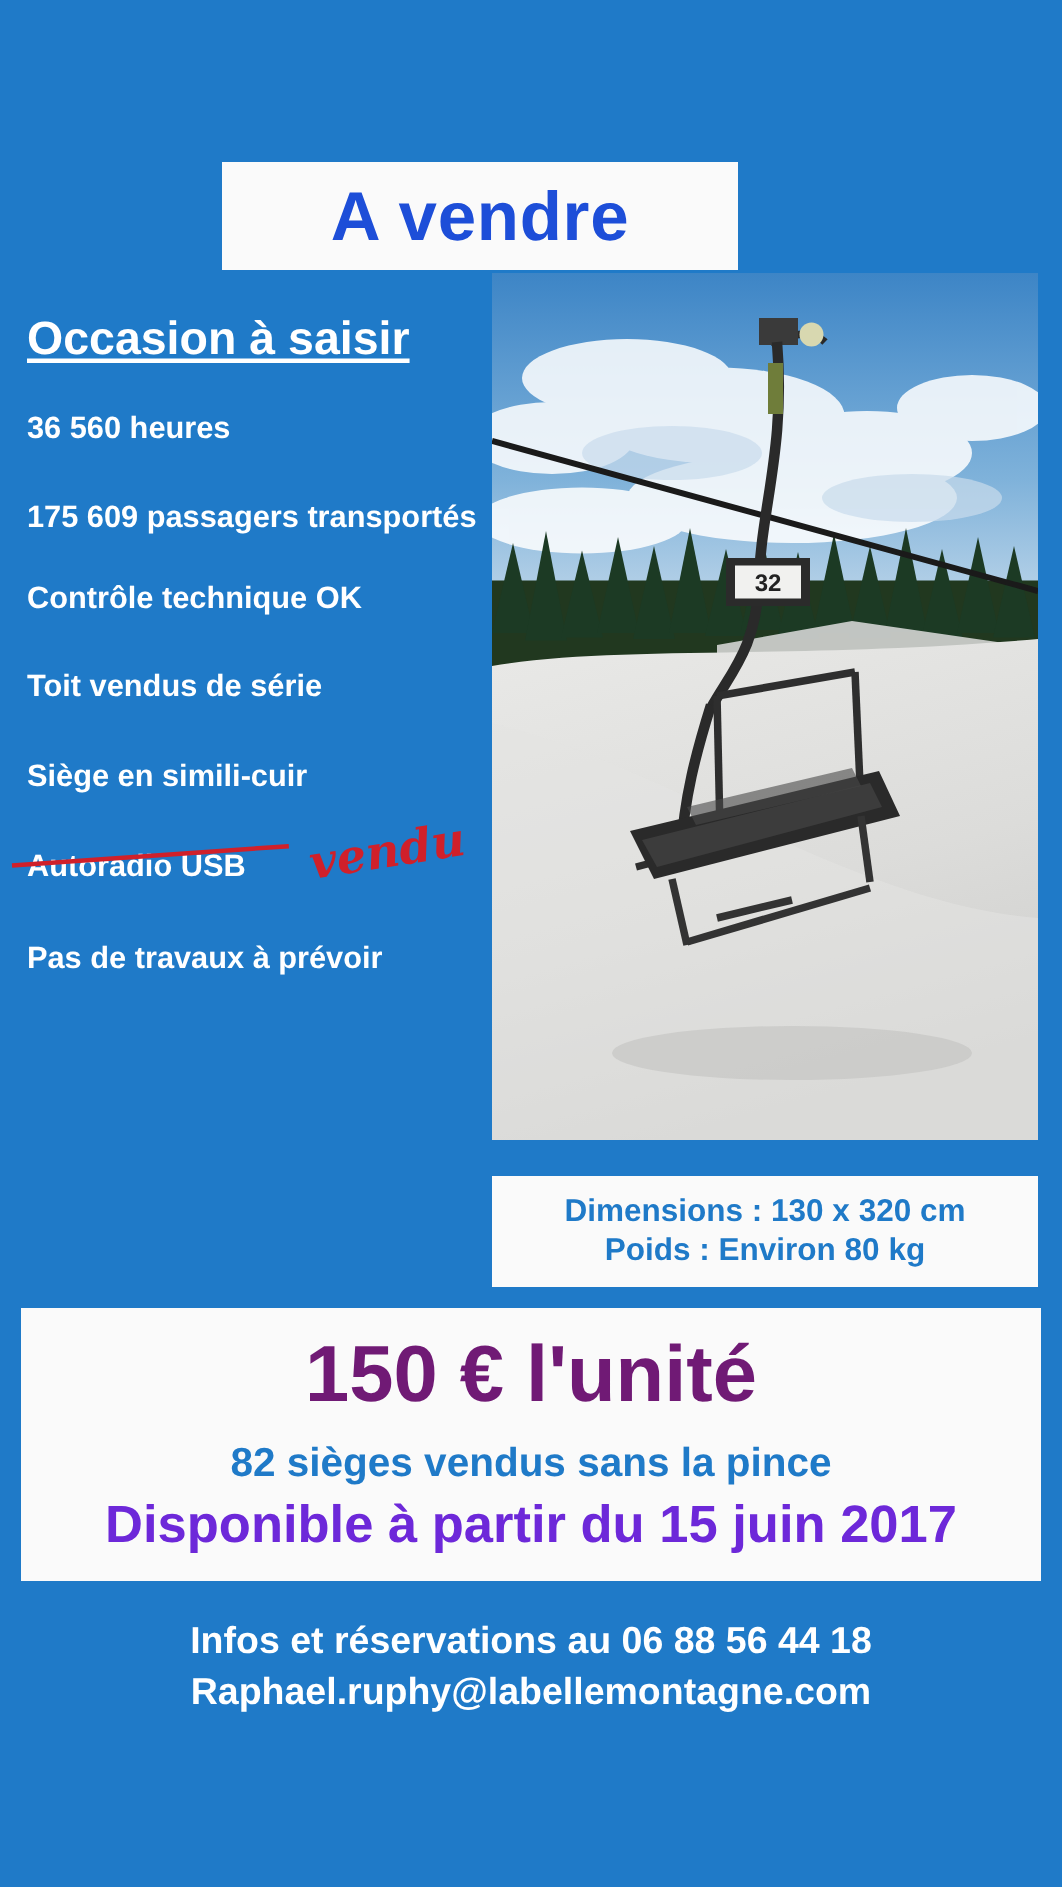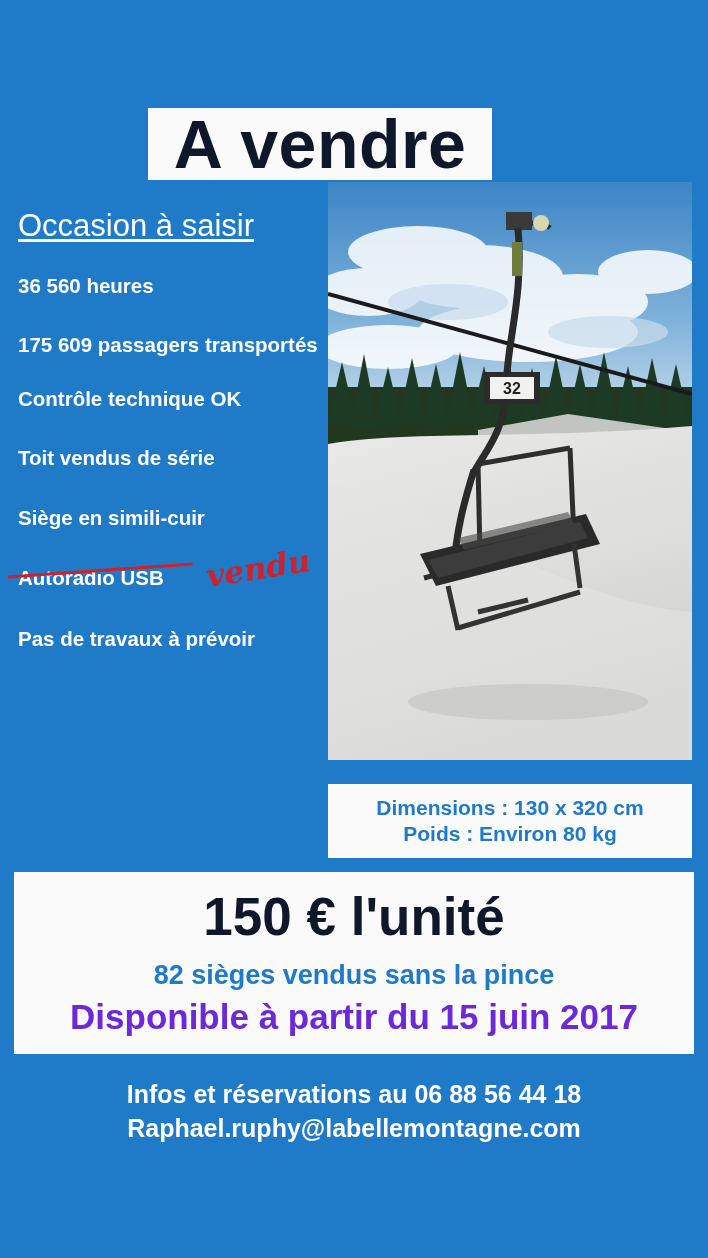--- a/index.html
+++ b/index.html
@@ -23,37 +23,37 @@
     left: 148px;
     top: 108px;
     width: 344px;
     height: 72px;
     background: #fafafa;
     display: flex;
     align-items: center;
     justify-content: center;
   }
   .title-banner .title-text {
-    color: #0f172a;
-    font-size: 68px;
+    color: #1d4ed8;
+    font-size: 46px;
     font-weight: bold;
     letter-spacing: 0.5px;
     line-height: 1;
   }
   
   .left-col {
     position: absolute;
     left: 16px;
     top: 210px;
     width: 310px;
     color: #ffffff;
   }
   .subtitle {
     font-size: 31px;
-    font-weight: normal;
+    font-weight: bold;
     text-decoration: underline;
     text-underline-offset: 3px;
     margin: 0 0 30px 2px;
     line-height: 1.05;
   }
   .feature {
     font-size: 20.5px;
     font-weight: bold;
     margin: 12px 0 34px 2px;
     line-height: 1.25;
@@ -132,21 +132,21 @@
     top: 872px;
     width: 680px;
     height: 182px;
     background: #fafafa;
     display: flex;
     flex-direction: column;
     align-items: center;
     justify-content: center;
   }
   .price-main {
-    color: #0f172a;
+    color: #701a75;
     font-size: 53px;
     font-weight: bold;
     line-height: 1.05;
     margin-bottom: 16px;
   }
   .price-sub {
     color: #1f7ac8;
     font-size: 27px;
     font-weight: bold;
     line-height: 1.1;

